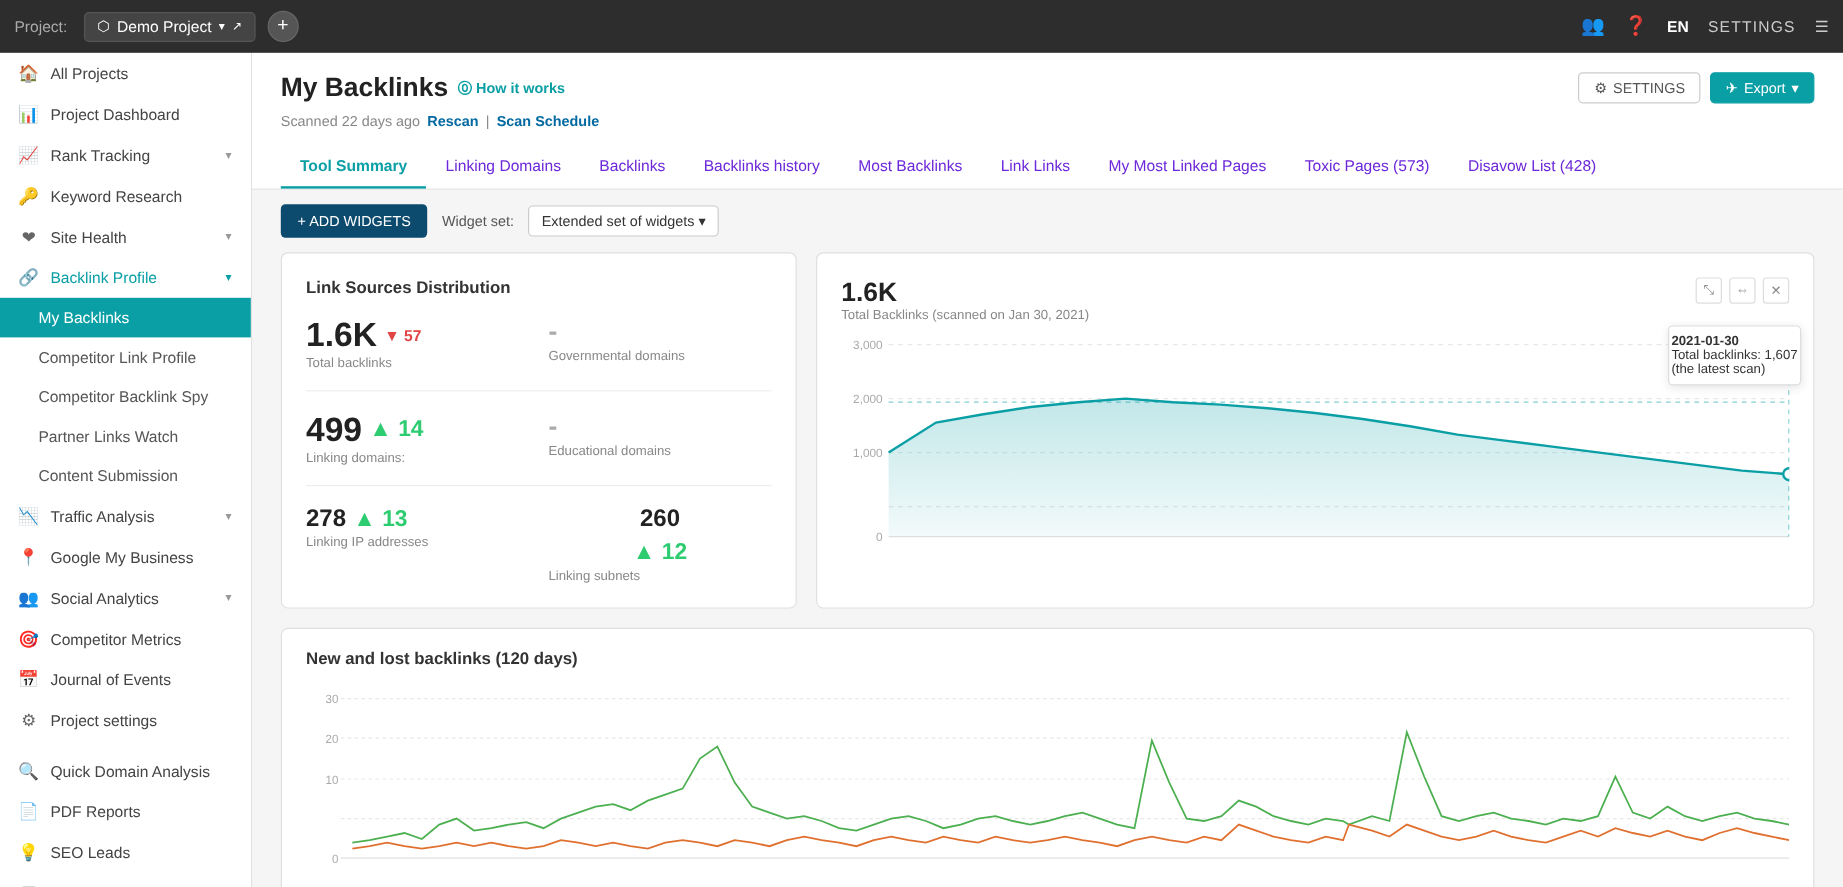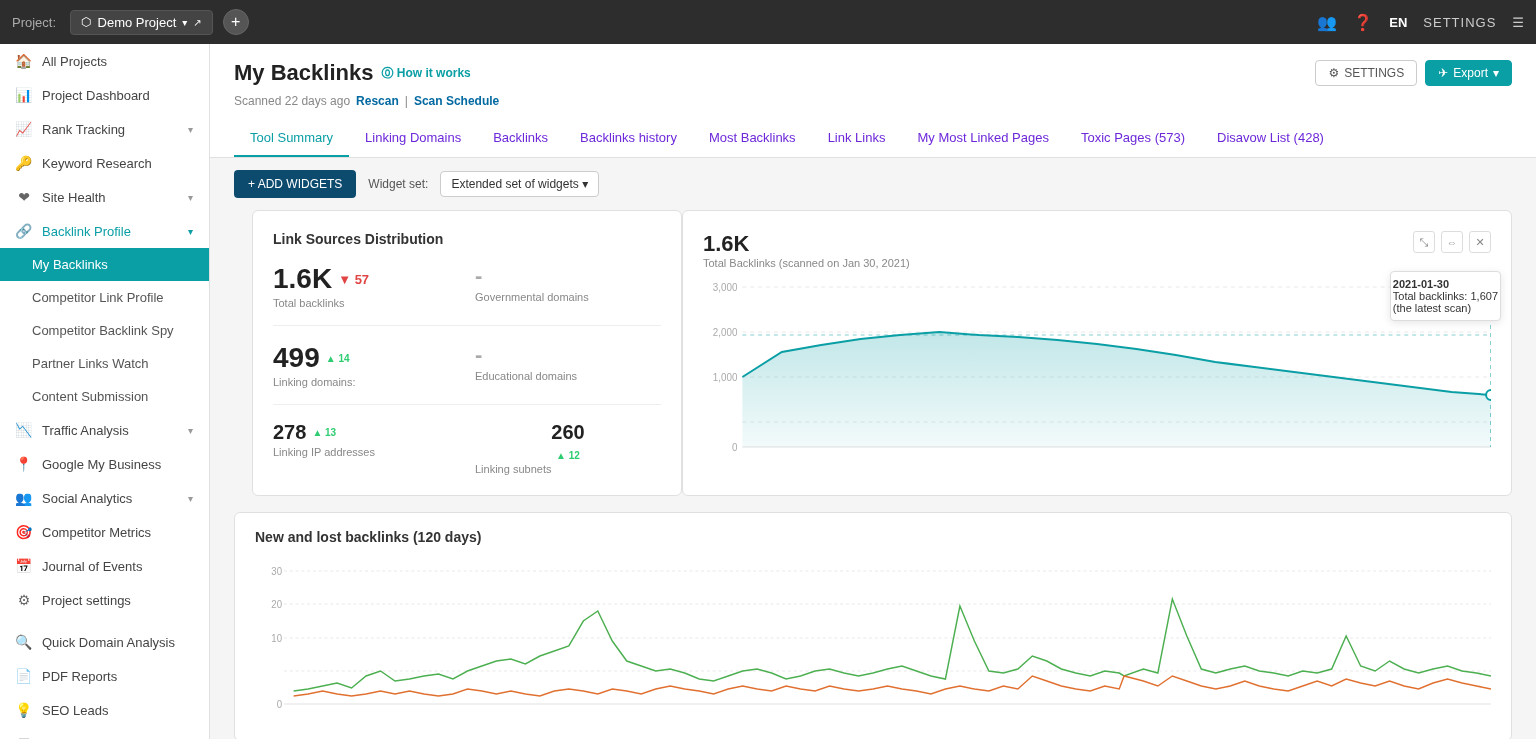--- a/index.html
+++ b/index.html
@@ -126,21 +126,21 @@
     }
     .tabs { display: flex; gap: 0; border-bottom: none; }
     .tab {
       padding: 10px 16px;
       font-size: 13px;
       cursor: pointer;
       color: #6d28d9;
       border-bottom: 2px solid transparent;
       white-space: nowrap;
     }
-    .tab.active { color: #0a9ea5; border-bottom: 2px solid #0a9ea5; font-weight: 400; }
+    .tab.active { color: #0a9ea5; border-bottom: 2px solid #0a9ea5; font-weight: 700; }
 
     
     .toolbar {
       display: flex;
       align-items: center;
       gap: 12px;
       padding: 12px 24px;
       background: #f5f5f5;
     }
     .btn-add-widgets {
@@ -162,38 +162,38 @@
       font-size: 12px;
       cursor: pointer;
       color: #333;
       display: flex; align-items: center; gap: 4px;
     }
 
     
     .dashboard { padding: 0 24px 24px; display: flex; flex-direction: column; gap: 16px; }
 
     
-    .cards-row { display: flex; gap: 0; margin-left: 18px; }
+    .cards-row { display: flex; gap: 16px; }
     .card {
       background: #fff;
       border-radius: 6px;
       border: 1px solid #e0e0e0;
       padding: 20px;
       position: relative;
     }
     .card-link-sources { flex: 0 0 430px; }
     .card-total-backlinks { flex: 1; min-height: 260px; }
     .card-title { font-size: 14px; font-weight: 600; color: #333; margin-bottom: 16px; }
 
     
     .stats-grid { display: grid; grid-template-columns: 1fr 1fr; gap: 16px; }
     .stat-block { }
     .stat-value { font-size: 28px; font-weight: 700; color: #222; display: flex; align-items: center; gap: 6px; }
     .stat-delta-down { color: #e04444; font-size: 13px; }
-    .stat-delta-up { color: #2ecc71; font-size: 10px; }
+    .stat-delta-up { color: #2ecc71; font-size: 19px; }
     .stat-label { font-size: 11px; color: #888; margin-top: 2px; }
     .stat-dash { font-size: 22px; color: #aaa; }
     .divider-h { border: none; border-top: 1px solid #eee; grid-column: 1 / -1; }
 
     
     .chart-header { display: flex; align-items: flex-start; justify-content: space-between; }
     .chart-val { font-size: 22px; font-weight: 700; color: #222; }
     .chart-sublabel { font-size: 11px; color: #888; }
     .chart-actions { display: flex; gap: 6px; }
     .chart-action-btn { background: none; border: 1px solid #ddd; border-radius: 3px; width: 22px; height: 22px; cursor: pointer; font-size: 11px; color: #888; display: flex; align-items: center; justify-content: center; }

